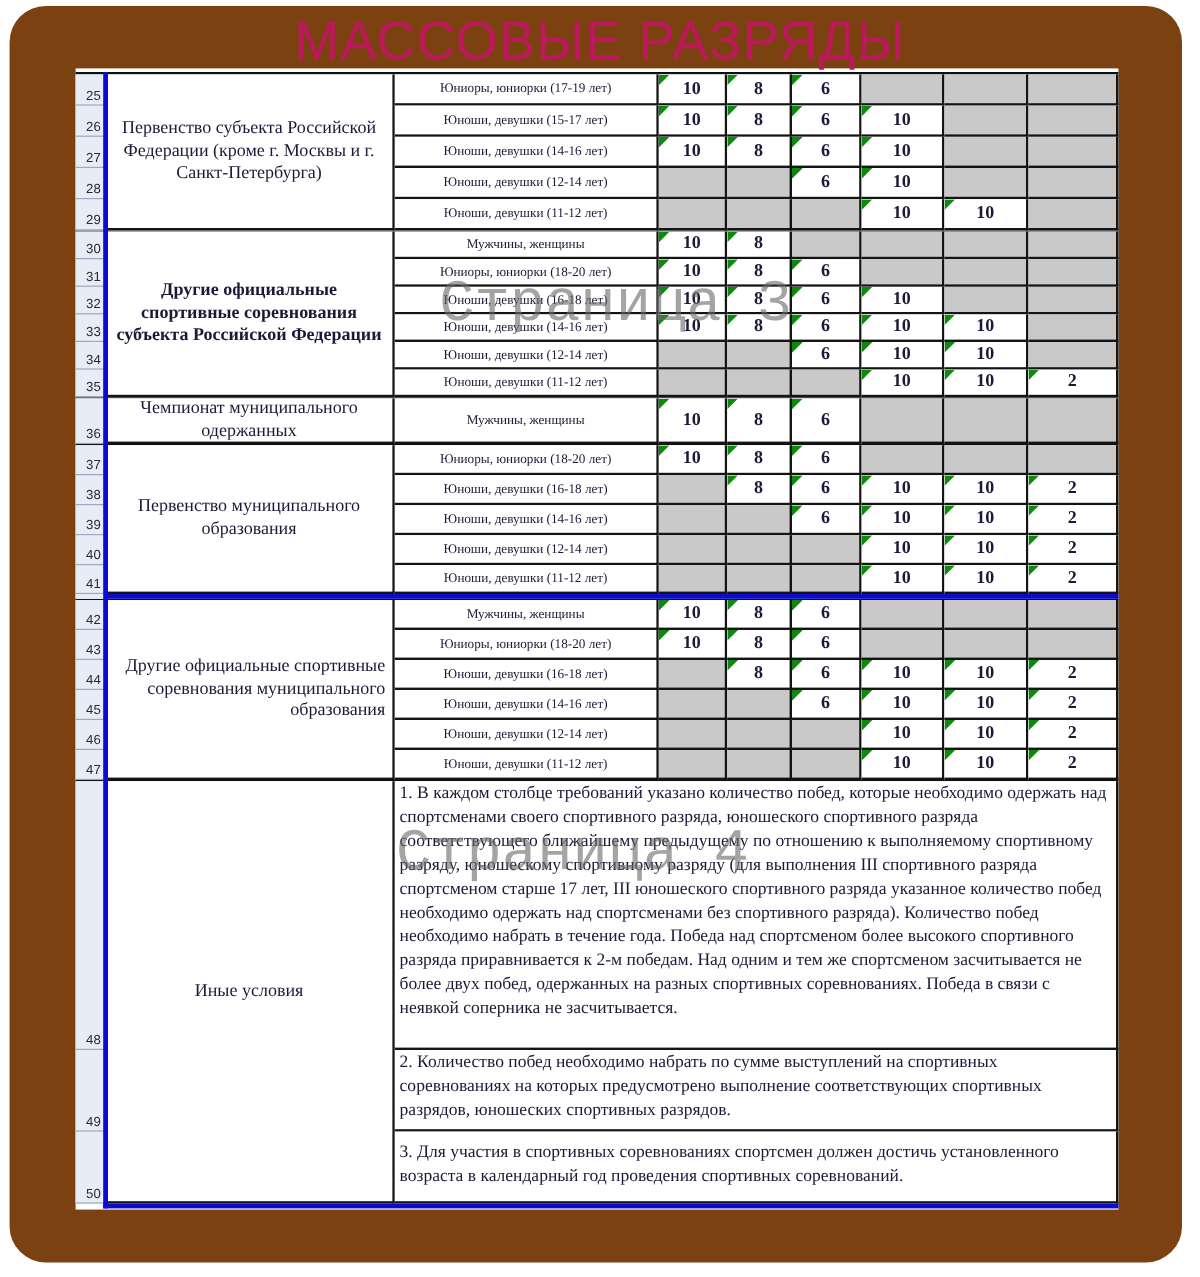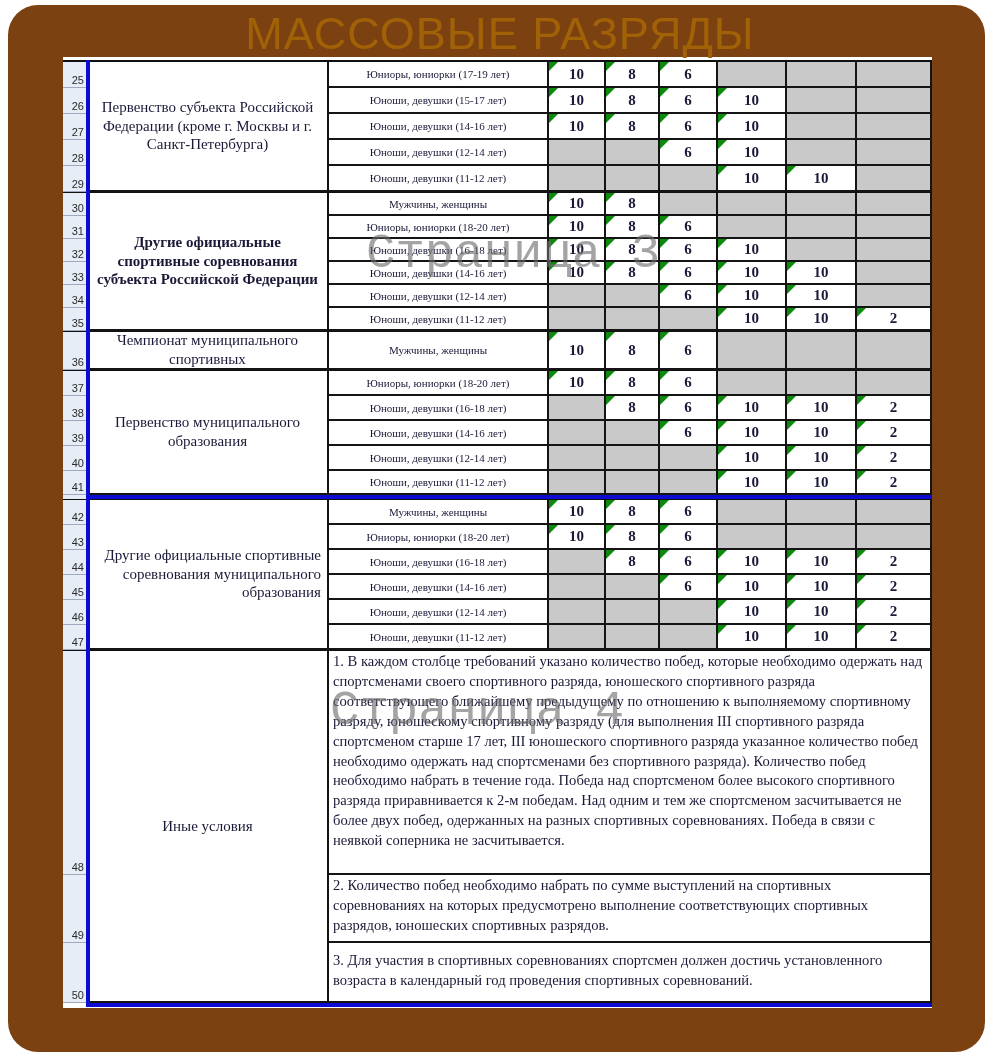--- a/index.html
+++ b/index.html
@@ -1,18 +1,18 @@
 <!DOCTYPE html>
 <html><head>
 <meta charset="utf-8">
 <style>
   html,body{margin:0;padding:0;background:#ffffff;width:1000px;height:1064px;overflow:hidden;
             font-family:"Liberation Serif","DejaVu Serif",serif;}
   .frame{position:absolute;left:8px;top:5px;width:977px;height:1047px;background:#7B4111;border-radius:30px;}
-  .page-title{position:absolute;left:0;top:8px;width:1000px;text-align:center;color:#a16207;
+  .page-title{position:absolute;left:0;top:8px;width:1000px;text-align:center;color:#be185d;
               font-family:"Liberation Sans","DejaVu Sans",sans-serif;font-size:45px;font-weight:normal;
               letter-spacing:1px;z-index:2;}
   .content{position:absolute;left:63px;top:57px;width:869px;height:951px;background:#ffffff;z-index:1;}
   #table-area{position:absolute;left:0;top:3px;width:869px;}
   .grp{display:flex;}
   .grp.bt{border-top:1px solid #101010;}
   .grp.first{border-top:2px solid #101010;}
   .gut{width:25px;background:#E7EDF6;}
   .gcell{box-sizing:border-box;border-bottom:1px solid #9FA8BC;display:flex;align-items:flex-end;
          justify-content:flex-end;padding:0 4px 1px 0;font-family:"Liberation Sans","DejaVu Sans",sans-serif;
@@ -145,21 +145,21 @@
           <div class="cell val filled">10</div>
           <div class="cell val filled">10</div>
           <div class="cell val filled">2</div>
         </div>
       </div>
       <div class="grp bt">
         <div class="gut">
           <div class="gcell" style="height: 38px;">36</div>
         </div>
         <div class="grid" style="grid-template-columns: 241px 220px 57px 54px 58px 69px 70px 75px; grid-template-rows: 38px;">
-          <div class="cell cat" style="grid-row: 1 / span 1;">Чемпионат муниципального спортивных</div>
+          <div class="cell cat" style="grid-row: 1 / span 1;">Чемпионат муниципального одержанных</div>
           <div class="cell age">Мужчины, женщины</div>
           <div class="cell val filled">10</div>
           <div class="cell val filled">8</div>
           <div class="cell val filled">6</div>
           <div class="cell val gray"></div>
           <div class="cell val gray"></div>
           <div class="cell val gray"></div>
         </div>
       </div>
       <div class="grp bt">

